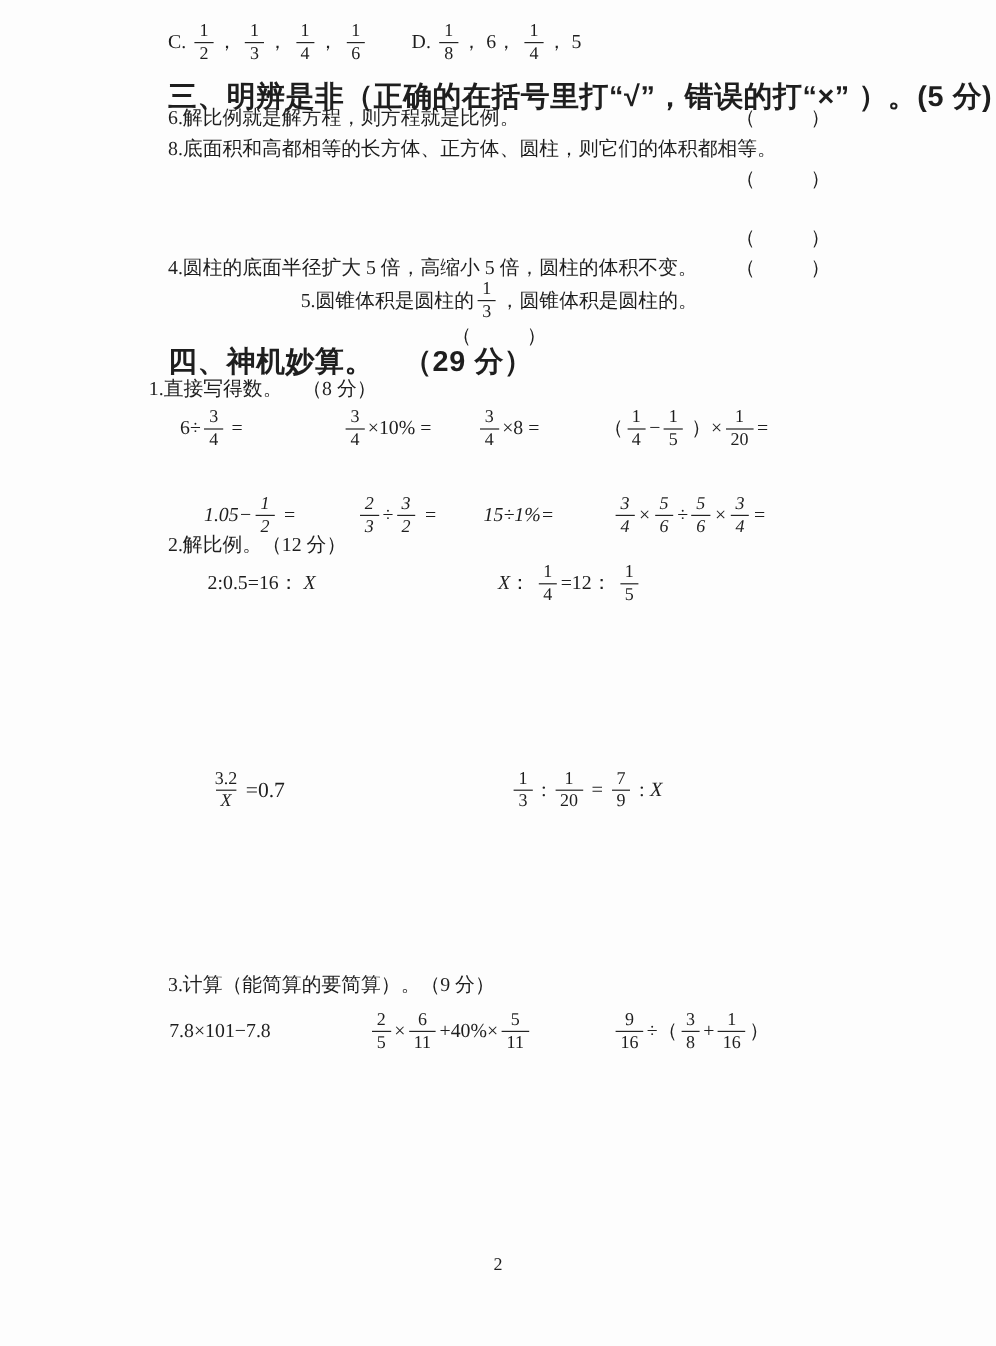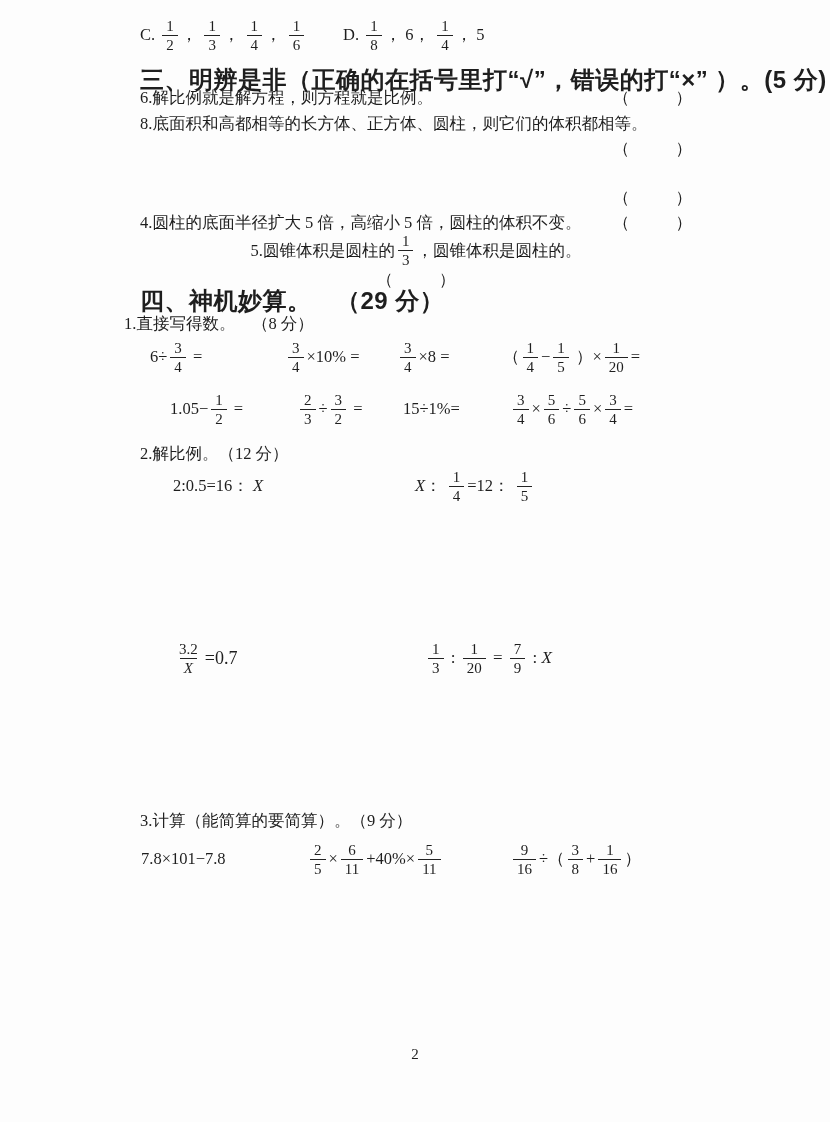--- a/index.html
+++ b/index.html
@@ -101,21 +101,21 @@
 
   <div class="abs sub" style="top:313px;left:124px;">1.直接写得数。　（8 分）</div>
 
   <div class="abs" style="top:333px;left:0;width:830px;height:48px;">
     <span class="abs math" style="left:150px;top:0;height:48px;"><span class="mtxt">6÷</span><span class="frac"><span class="num">3</span><span class="den">4</span></span><span class="mtxt"> =</span></span>
     <span class="abs math" style="left:285px;top:0;height:48px;"><span class="frac"><span class="num">3</span><span class="den">4</span></span><span class="mtxt">×10% =</span></span>
     <span class="abs math" style="left:397px;top:0;height:48px;"><span class="frac"><span class="num">3</span><span class="den">4</span></span><span class="mtxt">×8 =</span></span>
     <span class="abs math" style="left:503px;top:0;height:48px;"><span class="mtxt">（</span><span class="frac"><span class="num">1</span><span class="den">4</span></span><span class="mtxt">−</span><span class="frac"><span class="num">1</span><span class="den">5</span></span><span class="mtxt"> ）×</span><span class="frac"><span class="num">1</span><span class="den">20</span></span><span class="mtxt">=</span></span>
   </div>
 
-  <div class="abs" style="top:385px;left:0;width:830px;height:48px;">
+  <div class="abs" style="top:405px;left:0;width:830px;height:48px;font-style:italic;">
     <span class="abs math" style="left:170px;top:0;height:48px;"><span class="mtxt">1.05−</span><span class="frac"><span class="num">1</span><span class="den">2</span></span><span class="mtxt"> =</span></span>
     <span class="abs math" style="left:297px;top:0;height:48px;"><span class="frac"><span class="num">2</span><span class="den">3</span></span><span class="mtxt">÷</span><span class="frac"><span class="num">3</span><span class="den">2</span></span><span class="mtxt"> =</span></span>
     <span class="abs math" style="left:403px;top:0;height:48px;justify-content:flex-end;"><span class="mtxt">15÷1%=</span></span>
     <span class="abs math" style="left:510px;top:0;height:48px;"><span class="frac"><span class="num">3</span><span class="den">4</span></span><span class="mtxt">×</span><span class="frac"><span class="num">5</span><span class="den">6</span></span><span class="mtxt">÷</span><span class="frac"><span class="num">5</span><span class="den">6</span></span><span class="mtxt">×</span><span class="frac"><span class="num">3</span><span class="den">4</span></span><span class="mtxt">=</span></span>
   </div>
 
   <div class="abs sub" style="top:443px;left:140px;">2.解比例。（12 分）</div>
 
   <div class="abs" style="top:461px;left:0;width:830px;height:50px;">
     <span class="abs math" style="left:173px;top:0;height:50px;text-align:center;"><span class="mtxt">2:0.5=16： </span><span class="var">X</span></span>

